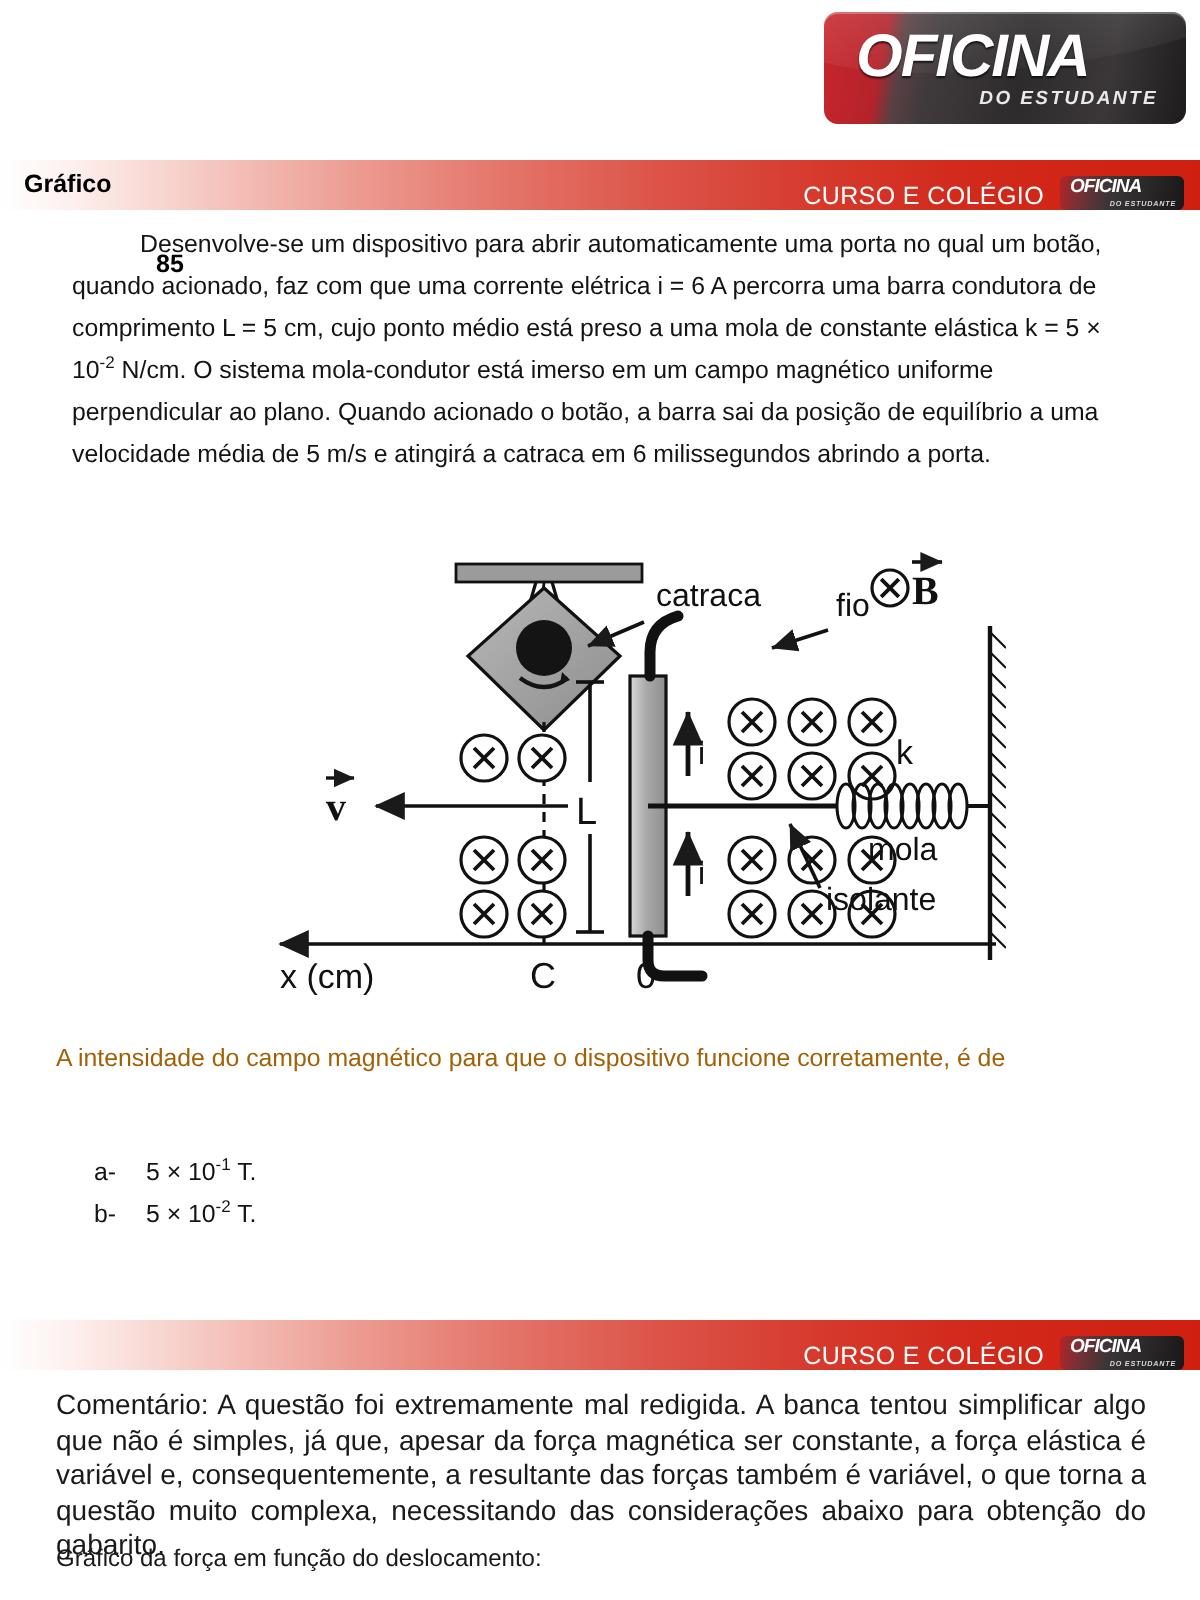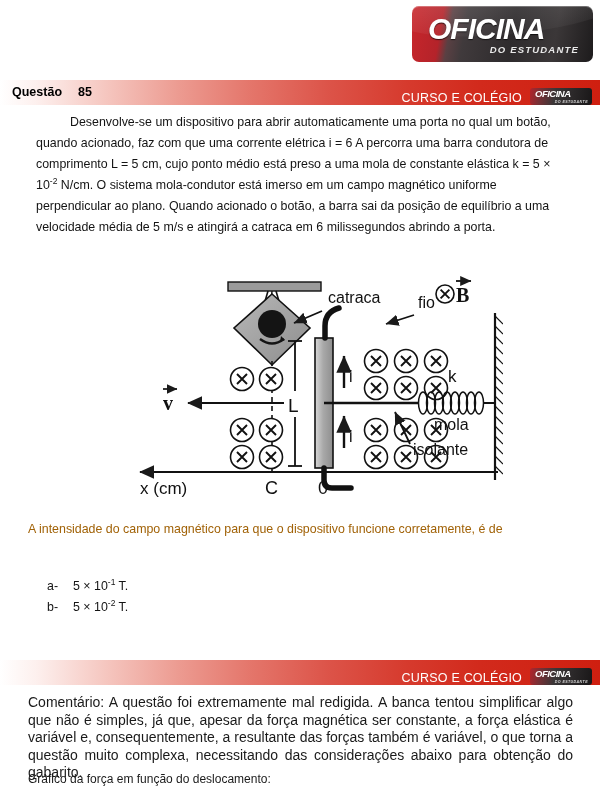--- a/index.html
+++ b/index.html
@@ -86,21 +86,21 @@
     position: absolute;
     top: 0;
     height: 25px;
     line-height: 25px;
     font-weight: bold;
     font-size: 12.5px;
     color: #000000;
     white-space: nowrap;
   }
   .bar-label.q-word { left: 12px; }
-  .bar-label.q-num  { left: 78px; }
+  .bar-label.q-num  { left: 78px; margin-top: 40px; }
   .bar-label.alt    { left: 58px; }
   .bar-right {
     position: absolute;
     top: 0;
     right: 8px;
     height: 25px;
     display: flex;
     align-items: flex-end;
     gap: 8px;
   }
@@ -217,21 +217,21 @@
 
 <div class="logo-wrap">
   <div class="logo-box">
     <div class="logo-gloss"></div>
     <div class="logo-main">OFICINA</div>
     <div class="logo-sub">DO ESTUDANTE</div>
   </div>
 </div>
 
 <div class="bar bar-q">
-  <div class="bar-label q-word">Questão</div>
+  <div class="bar-label q-word">Gráfico</div>
   <div class="bar-label q-num">85</div>
   <div class="bar-right">
     <div class="bar-right-text">CURSO E COLÉGIO</div>
     <div class="mini-logo">
       <div class="mini-logo-main">OFICINA</div>
       <div class="mini-logo-sub">DO ESTUDANTE</div>
     </div>
   </div>
 </div>
 

